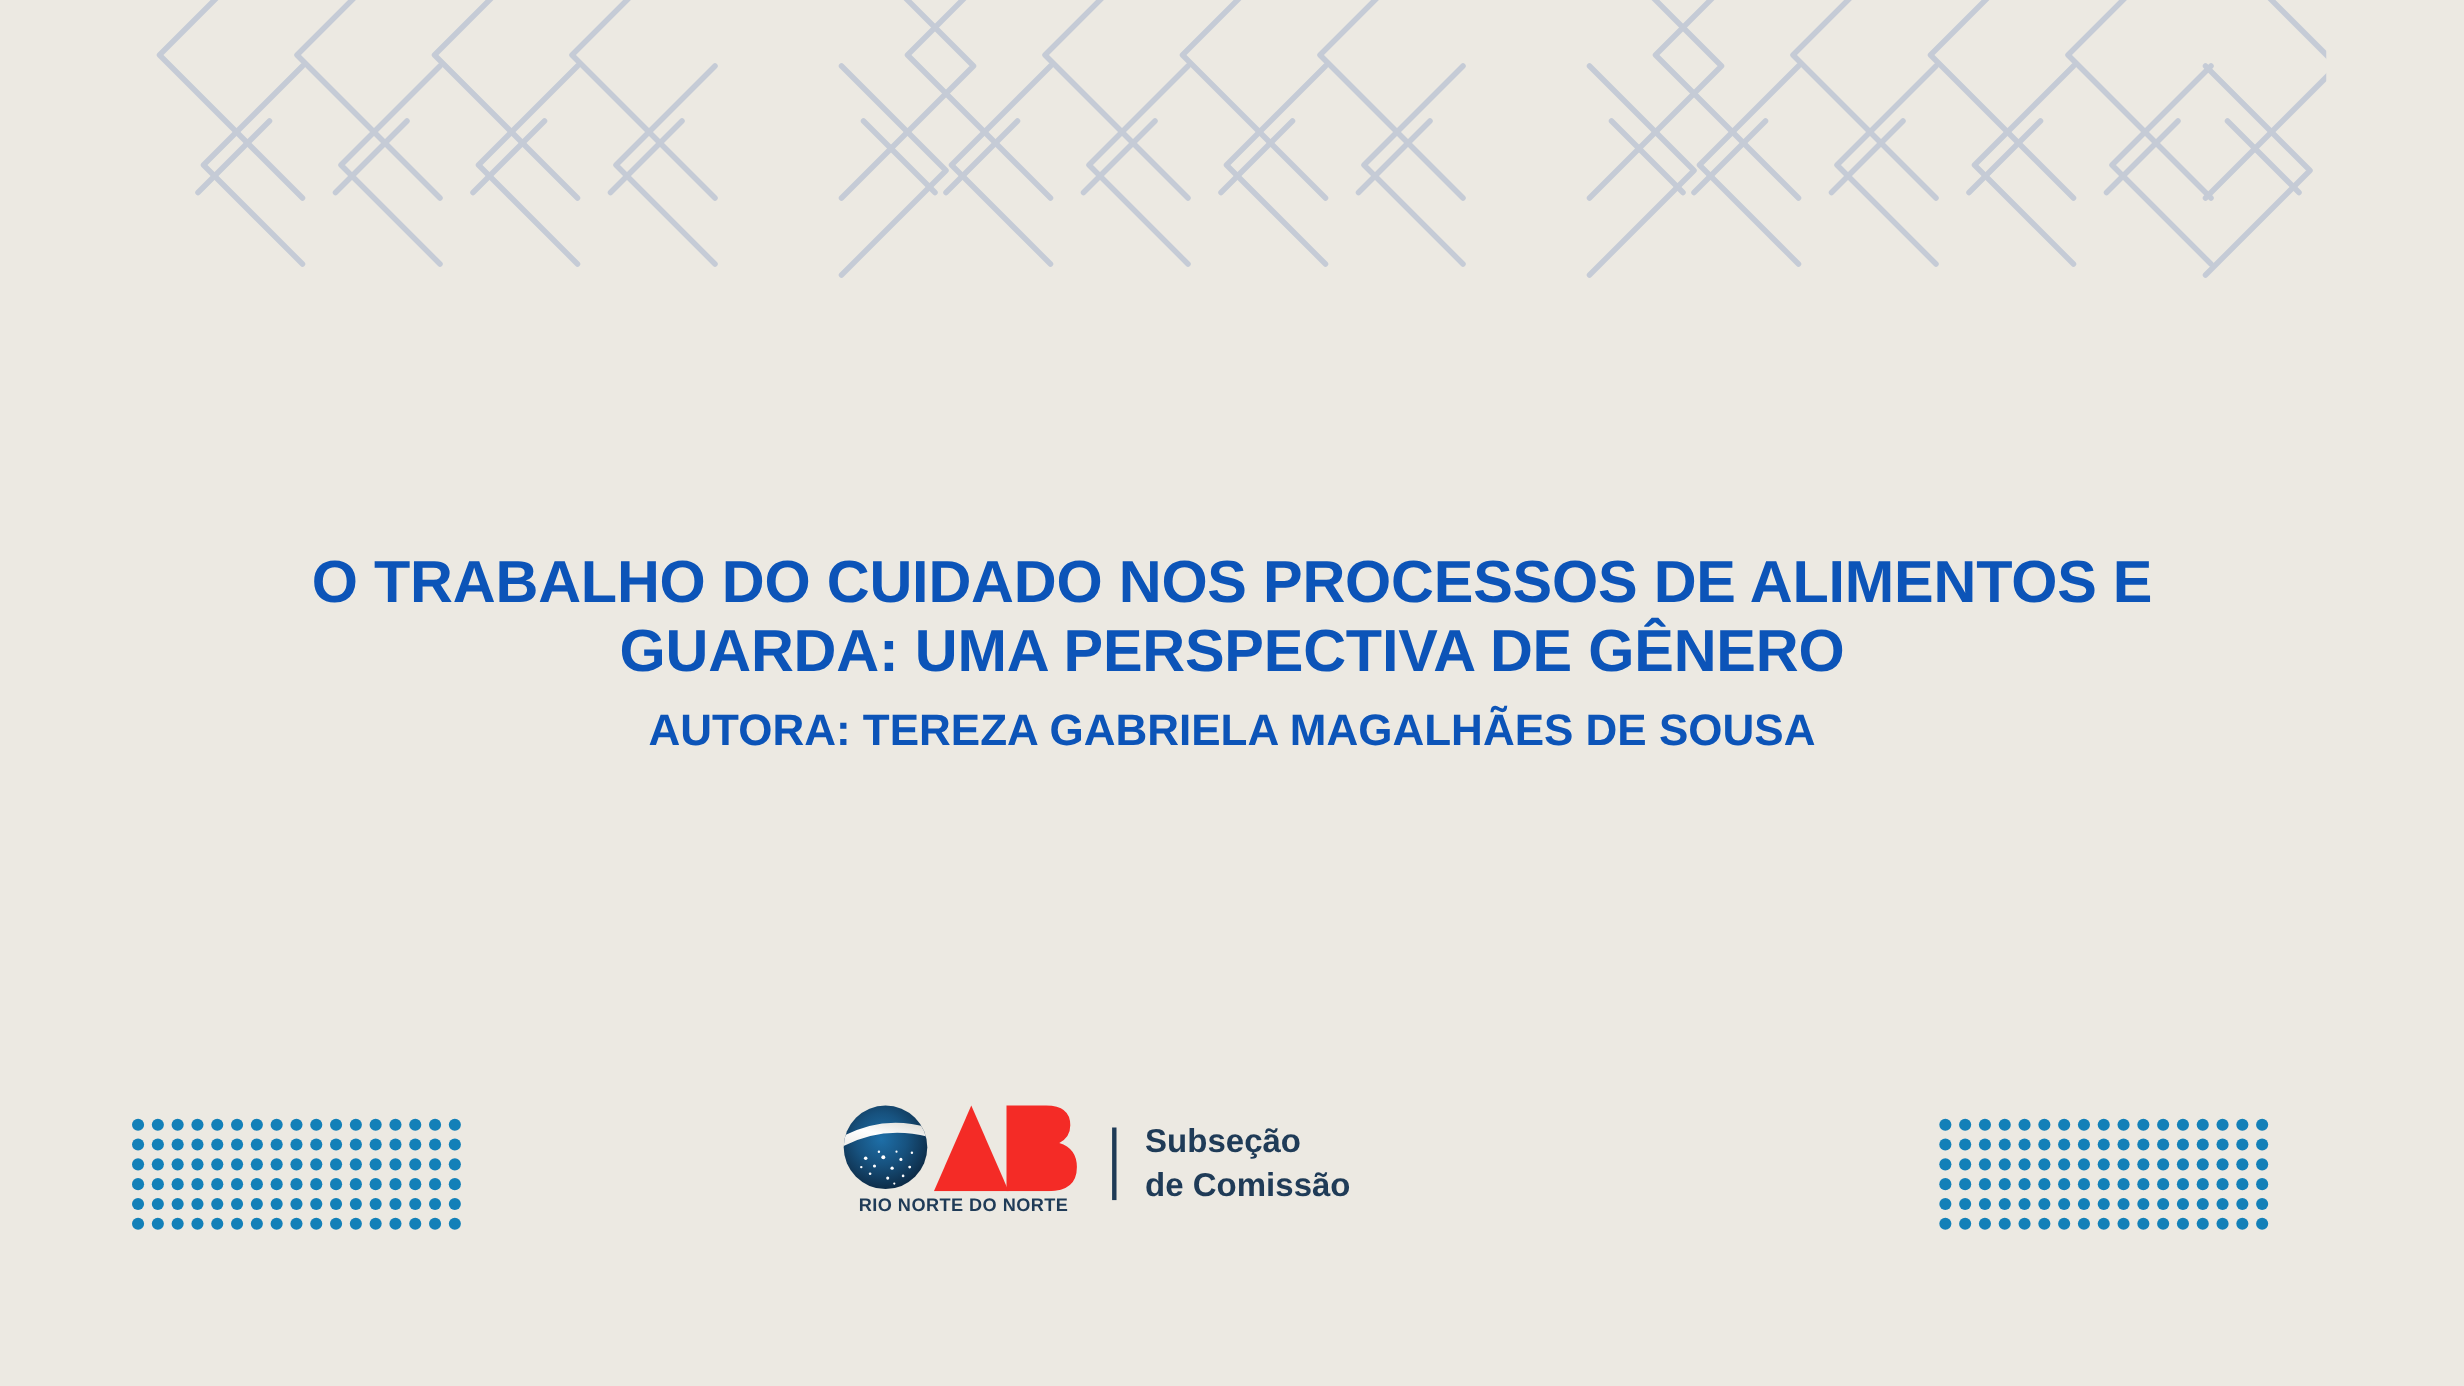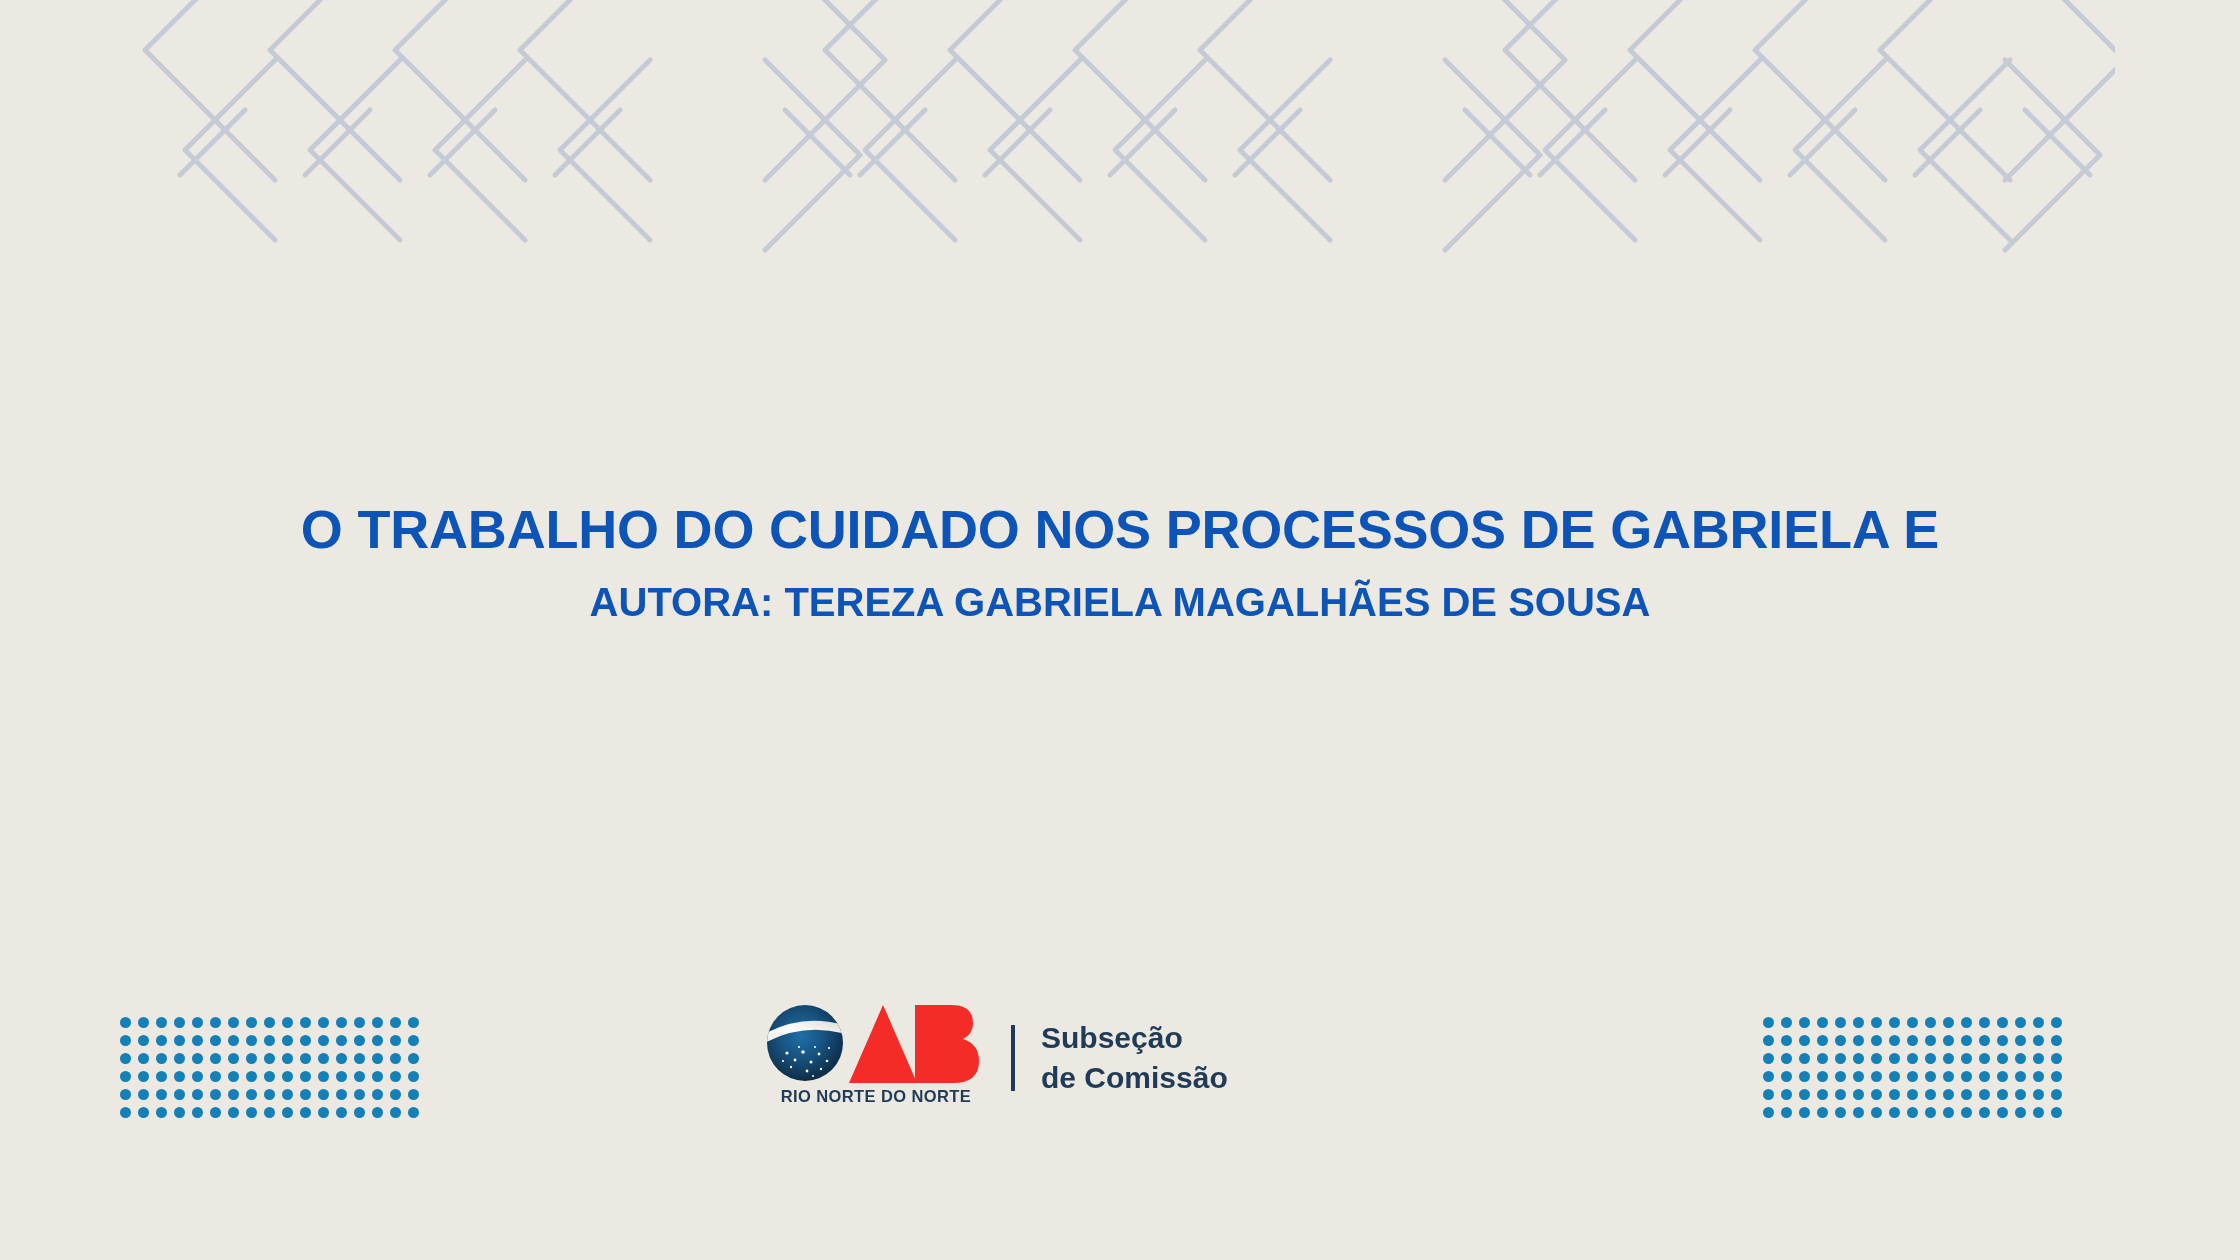--- a/index.html
+++ b/index.html
@@ -180,21 +180,22 @@
         <use href="#chev-pair" x="930" y="0"></use>
         <use href="#chev-x" x="1320" y="0"></use>
         <use href="#chev-pair" x="1360" y="0"></use>
         <use href="#chev-pair" x="1610" y="0"></use>
         <use href="#chev-x" x="1880" y="0"></use>
       </g>
     </svg>
   </div>
 
   <div class="title-block">
-    <div class="title-line">O TRABALHO DO CUIDADO NOS PROCESSOS DE GABRIELA E</div>
+    <div class="title-line">O TRABALHO DO CUIDADO NOS PROCESSOS DE ALIMENTOS E</div>
+    <div class="title-line">GUARDA: UMA PERSPECTIVA DE GÊNERO</div>
     <div class="author-line">AUTORA: TEREZA GABRIELA MAGALHÃES DE SOUSA</div>
   </div>
 
   <div class="dot-grid left" id="dot-grid-left">
       <div class="dot" style="background: rgb(19, 128, 184);"></div>
       <div class="dot" style="background: rgb(19, 128, 184);"></div>
       <div class="dot" style="background: rgb(19, 128, 184);"></div>
       <div class="dot" style="background: rgb(19, 128, 184);"></div>
       <div class="dot" style="background: rgb(19, 128, 184);"></div>
       <div class="dot" style="background: rgb(19, 128, 184);"></div>

